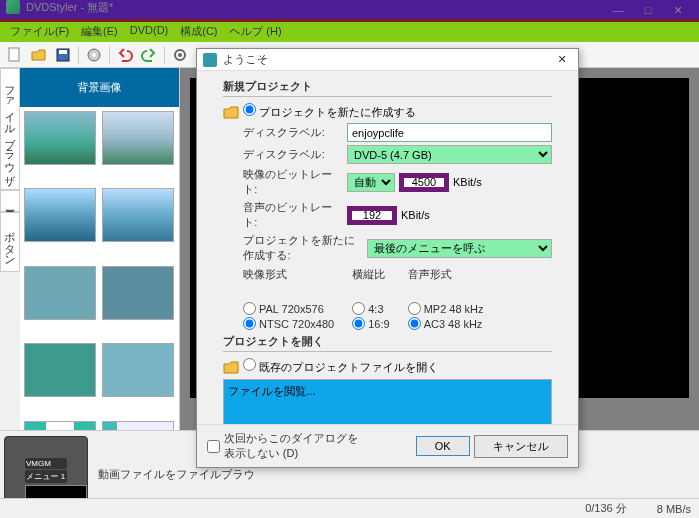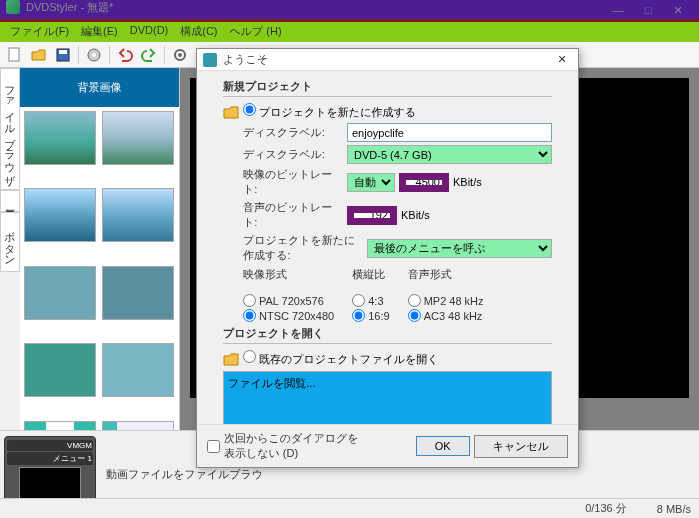--- a/index.html
+++ b/index.html
@@ -17,43 +17,43 @@
 .sidetabs { width: 20px; background: #f0f0f0; display: flex; flex-direction: column; }
 .sidetab { writing-mode: vertical-rl; padding: 10px 2px; text-align: center; border: 1px solid #ccc; background: #fff; color: #333; }
 .sidetab.active { background: #fff; }
 .thumbpanel { width: 160px; background: #fff; border-right: 1px solid #ccc; display: flex; flex-direction: column; }
 .thumbpanel .hdr { background: #0369a1; color: #fff; text-align: center; padding: 12px; }
 .thumbgrid { flex: 1; overflow: auto; display: grid; grid-template-columns: 1fr 1fr; gap: 4px; padding: 4px; }
 .thumb { width: 72px; height: 54px; border: 1px solid #aaa; }
 .preview { flex: 1; background: #808080; position: relative; padding: 10px; }
 .preview .screen { background: #000; width: 100%; height: 320px; }
 .bottombar { position: absolute; bottom: 0; left: 0; right: 0; height: 88px; background: #f0f0f0; border-top: 1px solid #ccc; display: flex; align-items: center; padding: 4px; }
-.menuthumb { width: 92px; height: 78px; background: #555; border: 1px solid #333; border-radius: 4px; position: relative; color: #fff; font-size: 9px; text-align: right; padding: 2px; }
+.menuthumb { width: 84px; height: 78px; background: #555; border: 1px solid #333; border-radius: 4px; position: relative; color: #fff; font-size: 9px; text-align: left; padding: 20px; }
 .menuthumb .lbl { background: #333; padding: 1px; border-radius: 2px; margin: 1px 0; font-size:8px; }
 .menuthumb .mini { background: #000; width: 62px; height: 40px; margin: 2px auto; border: 1px solid #888; }
 .btmtext { margin-left: 10px; color: #333; }
 .statusbar { position: absolute; bottom: 0; left: 0; right: 0; height: 20px; background: #f0f0f0; border-top: 1px solid #ccc; display: flex; align-items: center; justify-content: flex-end; padding: 0 8px; gap: 30px; color: #444; }
 
 
 .dialog { position: absolute; left: 196px; top: 48px; width: 383px; height: 420px; background: #f0f0f0; border: 1px solid #888; box-shadow: 2px 2px 8px rgba(0,0,0,.3); display: flex; flex-direction: column; }
 .dlg-title { height: 22px; background: #fff; display: flex; align-items: center; padding: 0 6px; border-bottom: 1px solid #ddd; }
 .dlg-title .icon { width: 14px; height: 14px; background: #39a; border-radius: 2px; margin-right: 6px; }
 .dlg-title .txt { flex: 1; color: #333; }
 .dlg-title .x { width: 20px; text-align: center; color: #333; }
 .dlg-body { flex: 1; padding: 6px 26px; overflow: hidden; }
 .group-title { font-weight: bold; color: #333; margin: 2px 0; }
 .divider { border-top: 1px solid #bbb; margin: 2px 0 6px; }
 .row { display: flex; align-items: center; margin: 3px 0; gap: 4px; }
 .row .lbl { width: 120px; color: #333; padding-left: 20px; }
 .row input[type=text] { flex: 1; border: 1px solid #7aa; padding: 2px 4px; background: #fff; height:19px; }
 .row select { border: 1px solid #aaa; padding: 1px 2px; background: #86efac; height:19px; }
-.row .num { width: 50px; border: 7px solid #701a75; padding: 2px; text-align:right; height:19px; }
+.row .num { width: 50px; border: 5px solid #701a75; padding: 2px; text-align:center; height:19px; }
 .radiogrp { display: flex; gap: 18px; margin: 4px 0 4px 20px; }
 .radiocol { display: flex; flex-direction: column; gap: 2px; }
-.radiocol .h { font-weight: normal; color: #333; margin-bottom: 10px; }
+.radiocol .h { font-weight: normal; color: #333; margin-bottom: 18px; }
 .radiocol label { display: flex; align-items: center; gap: 3px; color: #333; font-size:10px; }
 .openbox { border: 1px solid #aaa; background: #0ea5e9; height: 110px; margin-top: 4px; padding: 4px; }
 .dlg-foot { display: flex; align-items: center; padding: 6px 10px; gap: 4px; border-top: 1px solid #ddd; }
 .dlg-foot .chk { flex: 1; display: flex; align-items: center; gap: 4px; color: #333; }
 .dlg-foot button { padding: 3px 18px; border: 1px solid #888; background: #e8e8e8; }
 .dlg-foot button.ok { border: 1px solid #3a8ac8; margin-left: 44px; }
 .folder-ico { width:16px; height:14px; display:inline-block; }
 </style>
 </head>
 <body>

